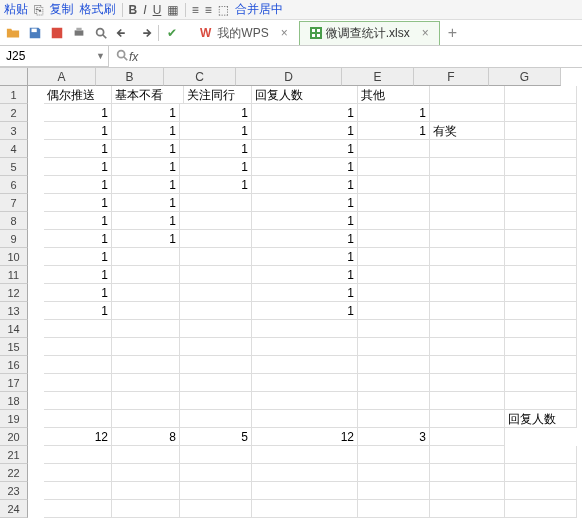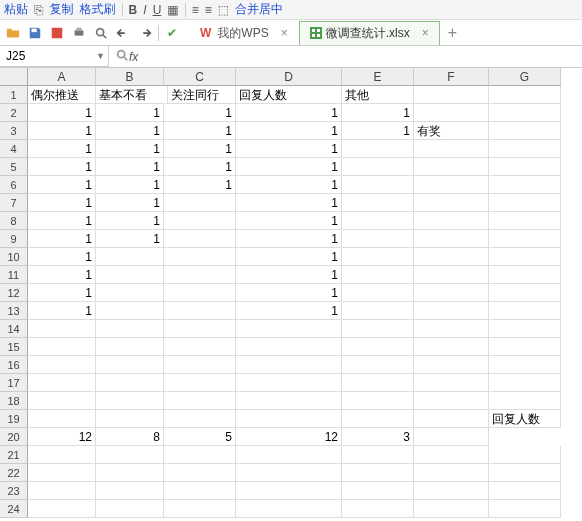--- a/index.html
+++ b/index.html
@@ -29,21 +29,21 @@
   .fx-area .search { color: #888; }
   .fx-area .fx { font-style: italic; color: #555; }
   
   .grid-wrap { position: relative; }
   .corner { position: absolute; left: 0; top: 0; width: 28px; height: 18px; border-right: 1px solid #aaa; border-bottom: 1px solid #aaa; background: #eee; }
   .col-headers { position: absolute; left: 28px; top: 0; height: 18px; display: flex; }
   .col-h { border-right: 1px solid #ccc; border-bottom: 1px solid #aaa; background: #eee; text-align: center; line-height: 18px; color: #444; }
   .row-headers { position: absolute; left: 0; top: 18px; width: 28px; }
   .row-h { height: 18px; border-right: 1px solid #aaa; border-bottom: 1px solid #ccc; background: #eee; text-align: center; line-height: 18px; color: #444; font-size: 11px; }
   .cells { position: absolute; left: 28px; top: 18px; }
-  .cell-row { display: flex; height: 18px; }
+  .cell-row { display: flex; height: 18px; padding-left: 16px; }
   .cell { border-right: 1px solid #ddd; border-bottom: 1px solid #ddd; padding: 0 3px; line-height: 18px; overflow: hidden; white-space: nowrap; }
   .cell.num { text-align: right; }
   .cell.txt { text-align: left; }
 </style>
 </head>
 <body>
 
 <div class="toolbar-top">
   <span class="faded">粘贴</span>
   <span>⎘</span>

